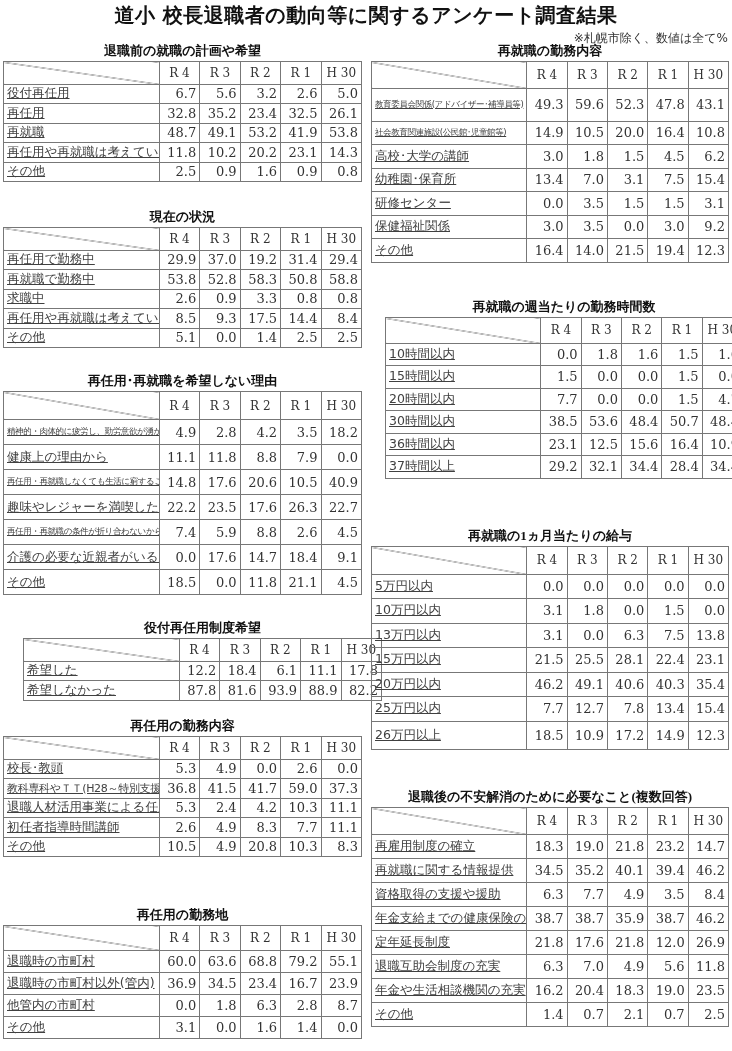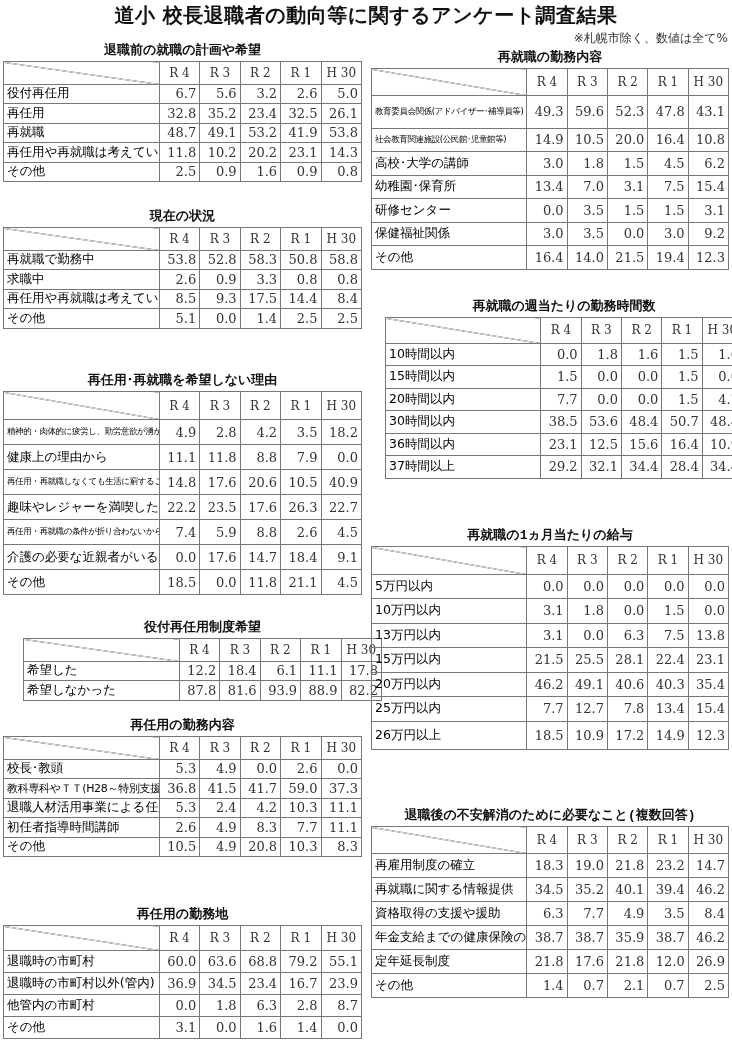--- a/index.html
+++ b/index.html
@@ -12,31 +12,31 @@
   }
   .note {
     position: absolute; top: 30px; right: 4px; font-size: 12px;
     font-family: "DejaVu Sans", "Liberation Sans", sans-serif; color: #333;
   }
   .col { position: absolute; top: 0; }
   .col.left { left: 3px; width: 359px; }
   .col.right { left: 371px; width: 358px; }
   .section { position: absolute; left: 0; width: 100%; }
   .sec-title {
-    text-align: center; font-family: Liberation Mono, monospace;
+    text-align: center; font-family: Liberation Serif, serif;
     font-weight: bold; font-size: 13px; color: #111; height: 20px; line-height: 20px;
   }
   table { border-collapse: collapse; width: 100%; table-layout: fixed; border: 1.5px solid #444; }
   td, th { border: 1px solid #777; font-weight: normal; white-space: nowrap; overflow: hidden; }
   th { font-size: 12px; text-align: center; color: #333; }
   th.corner {
     background: linear-gradient(to bottom left, transparent calc(50% - 0.6px), #555 50%, transparent calc(50% + 0.6px));
     background-size: 100% 100%;
   }
-  td.lbl { font-family: "DejaVu Sans", "Liberation Sans", sans-serif; font-size: 12.5px; padding-left: 3px; color: #000000; }
+  td.lbl { font-family: "DejaVu Sans", "Liberation Sans", sans-serif; font-size: 12.5px; padding-left: 3px; color: #404040; text-decoration: underline; }
   td.lbl.sm { font-size: 8.5px; letter-spacing: -0.4px; }
   td.lbl.md { font-size: 11px; letter-spacing: -0.3px; }
   td.num { text-align: right; padding-right: 3px; font-size: 13px; color: #333; }
   thead tr { border-bottom: 1.5px solid #444; }
 </style>
 </head>
 <body>
 
 <div class="title">道小 校長退職者の動向等に関するアンケート調査結果</div>
 <div class="note">※札幌市除く、数値は全て%</div>
@@ -123,20 +123,28 @@
             <th class="corner"></th>
             <th>R 4</th>
             <th>R 3</th>
             <th>R 2</th>
             <th>R 1</th>
             <th>H 30</th>
           </tr>
         </thead>
         <tbody>
           <tr style="height:19.5px">
+            <td class="lbl">再任用で勤務中</td>
+            <td class="num">29.9</td>
+            <td class="num">37.0</td>
+            <td class="num">19.2</td>
+            <td class="num">31.4</td>
+            <td class="num">29.4</td>
+          </tr>
+          <tr style="height:19.5px">
             <td class="lbl">再就職で勤務中</td>
             <td class="num">53.8</td>
             <td class="num">52.8</td>
             <td class="num">58.3</td>
             <td class="num">50.8</td>
             <td class="num">58.8</td>
           </tr>
           <tr style="height:19.5px">
             <td class="lbl">求職中</td>
             <td class="num">2.6</td>
@@ -404,21 +412,21 @@
             <td class="num">1.6</td>
             <td class="num">1.4</td>
             <td class="num">0.0</td>
           </tr>
         </tbody>
       </table>
     </div>
 </div>
 
 <div class="col right">
-  <div class="section" style="top:48px;">
+  <div class="section" style="top:41px;">
       <div class="sec-title">再就職の勤務内容</div>
       <table>
         <colgroup>
           <col style="width:43.5%">
           <col>
           <col>
           <col>
           <col>
           <col>
         </colgroup>
@@ -639,21 +647,21 @@
             <td class="lbl">26万円以上</td>
             <td class="num">18.5</td>
             <td class="num">10.9</td>
             <td class="num">17.2</td>
             <td class="num">14.9</td>
             <td class="num">12.3</td>
           </tr>
         </tbody>
       </table>
     </div>
-  <div class="section" style="top:787px;margin-top:19px;">
+  <div class="section" style="top:787px;">
       <div class="sec-title">退職後の不安解消のために必要なこと(複数回答)</div>
       <table>
         <colgroup>
           <col style="width:43.5%">
           <col>
           <col>
           <col>
           <col>
           <col>
         </colgroup>
@@ -702,20 +710,36 @@
           </tr>
           <tr style="height:24px">
             <td class="lbl">定年延長制度</td>
             <td class="num">21.8</td>
             <td class="num">17.6</td>
             <td class="num">21.8</td>
             <td class="num">12.0</td>
             <td class="num">26.9</td>
           </tr>
           <tr style="height:24px">
+            <td class="lbl">退職互助会制度の充実</td>
+            <td class="num">6.3</td>
+            <td class="num">7.0</td>
+            <td class="num">4.9</td>
+            <td class="num">5.6</td>
+            <td class="num">11.8</td>
+          </tr>
+          <tr style="height:24px">
+            <td class="lbl">年金や生活相談機関の充実</td>
+            <td class="num">16.2</td>
+            <td class="num">20.4</td>
+            <td class="num">18.3</td>
+            <td class="num">19.0</td>
+            <td class="num">23.5</td>
+          </tr>
+          <tr style="height:24px">
             <td class="lbl">その他</td>
             <td class="num">1.4</td>
             <td class="num">0.7</td>
             <td class="num">2.1</td>
             <td class="num">0.7</td>
             <td class="num">2.5</td>
           </tr>
         </tbody>
       </table>
     </div>

